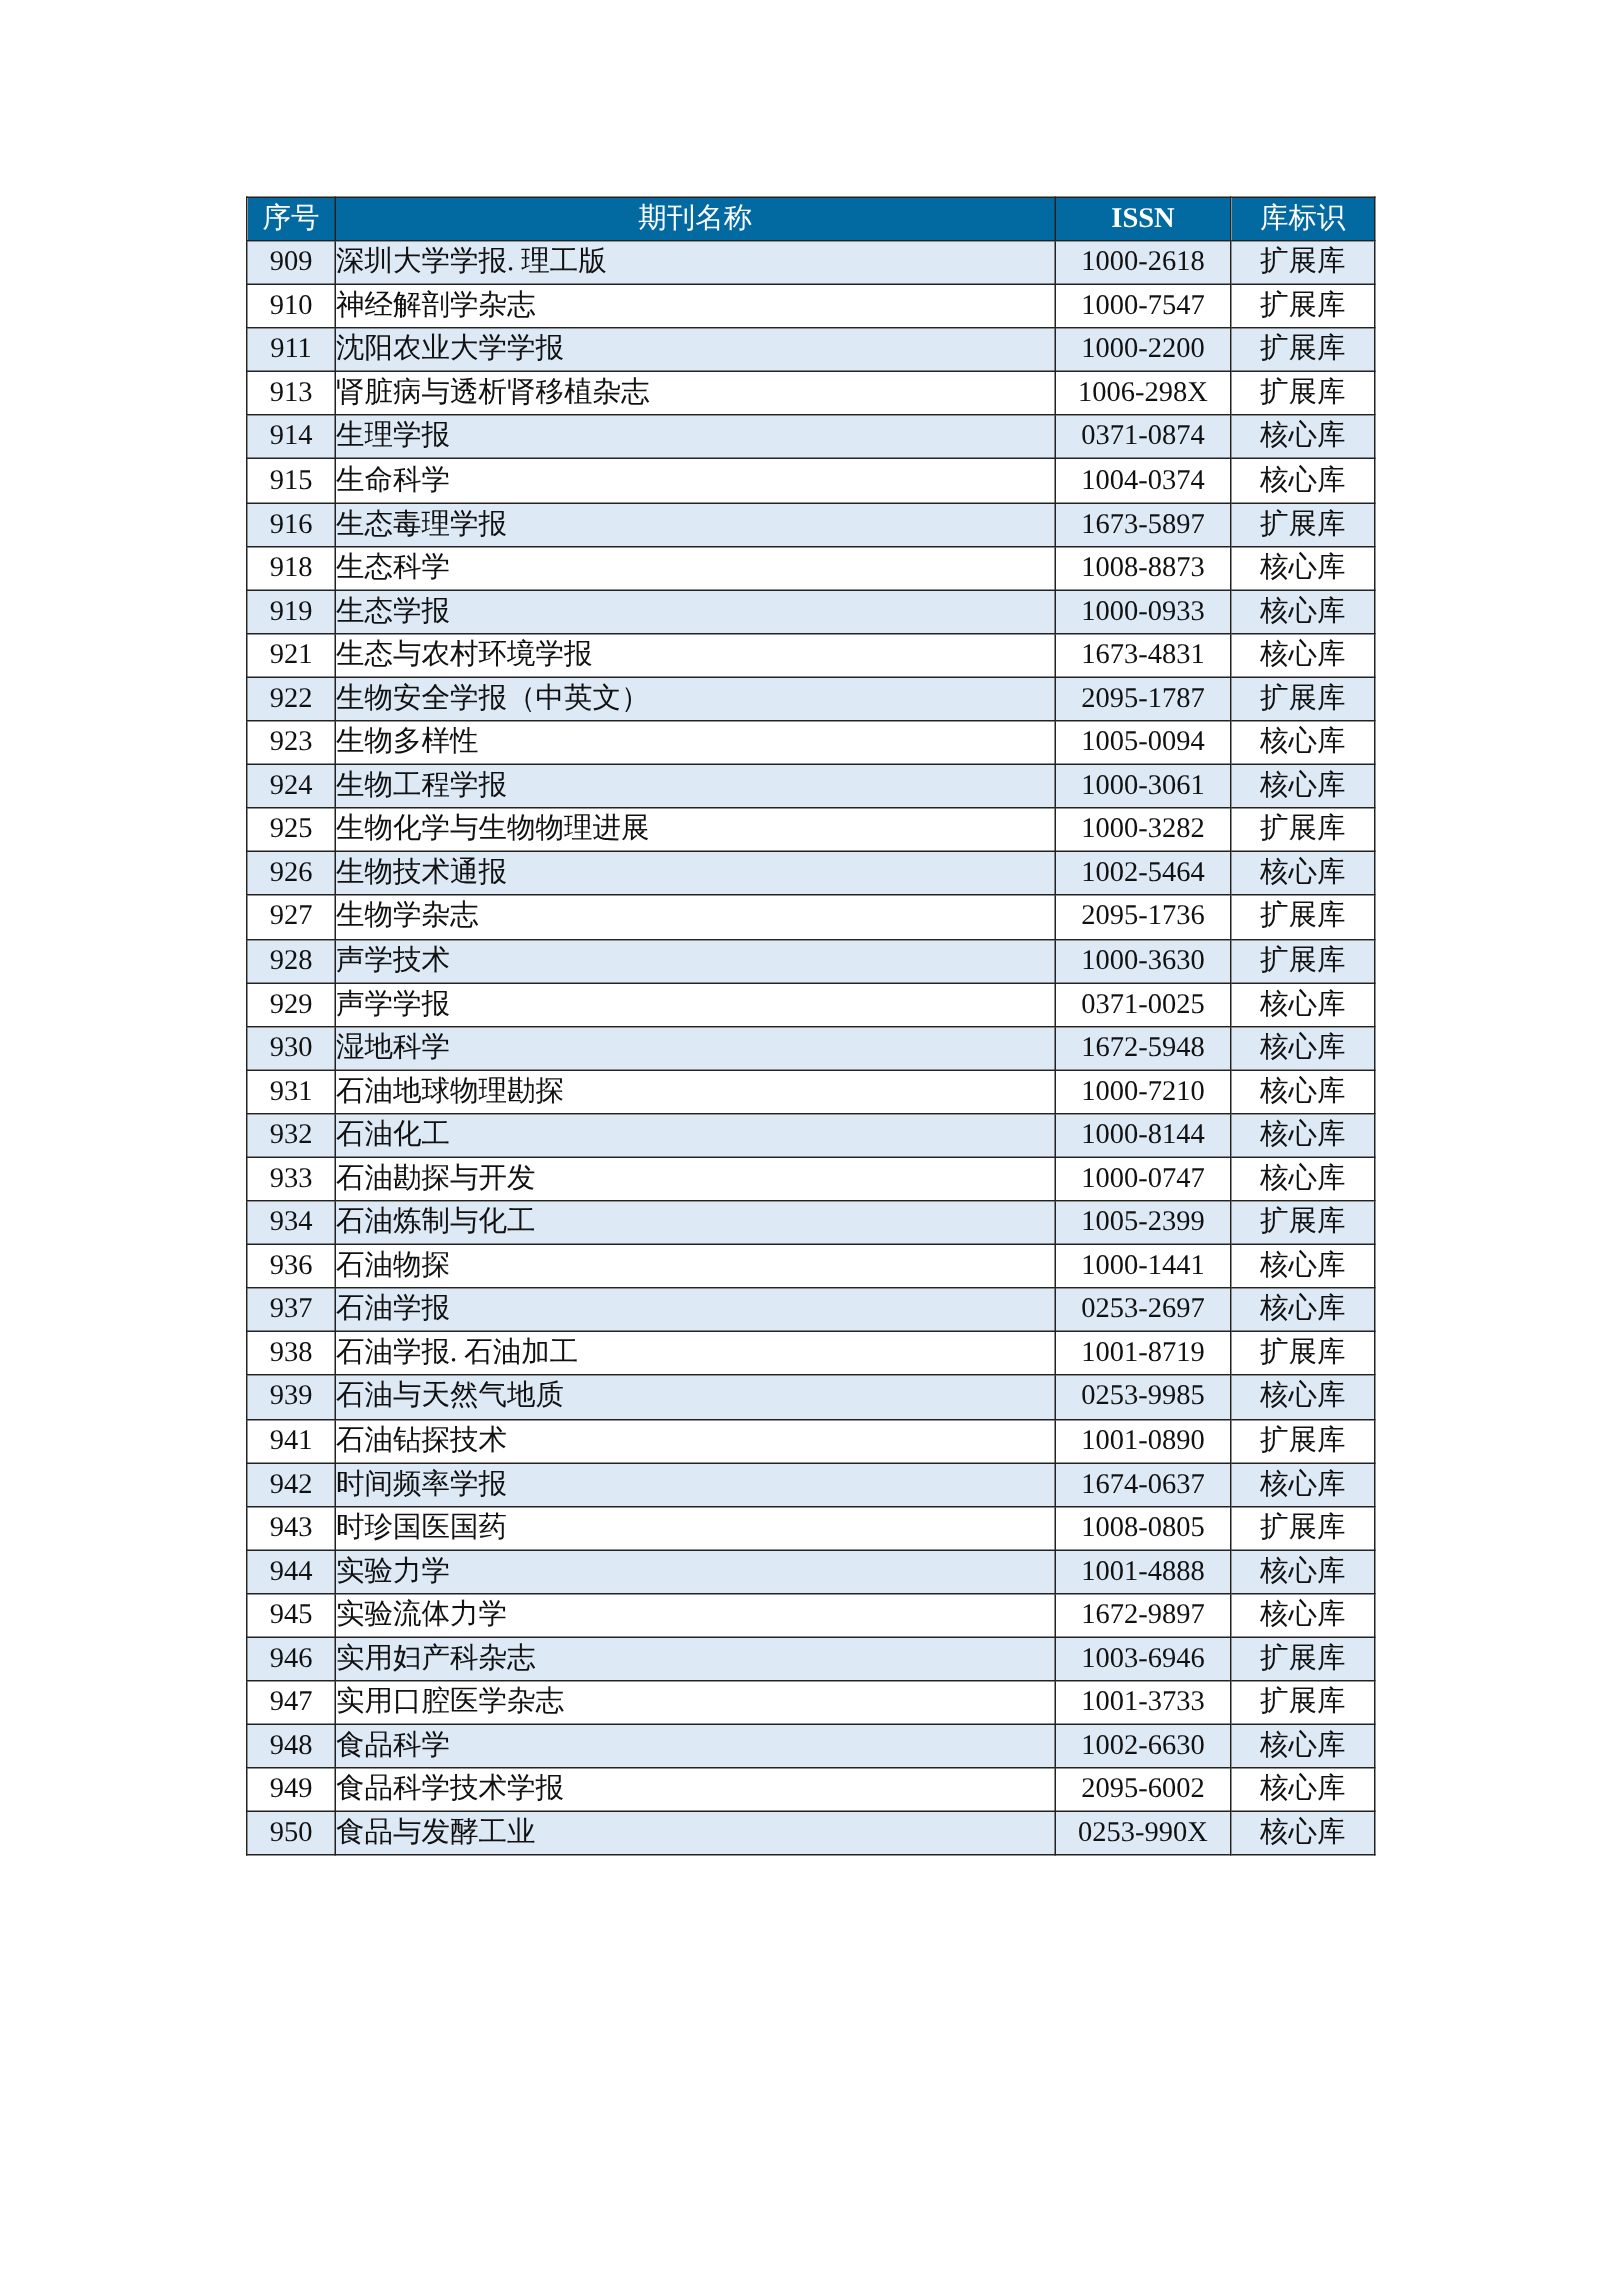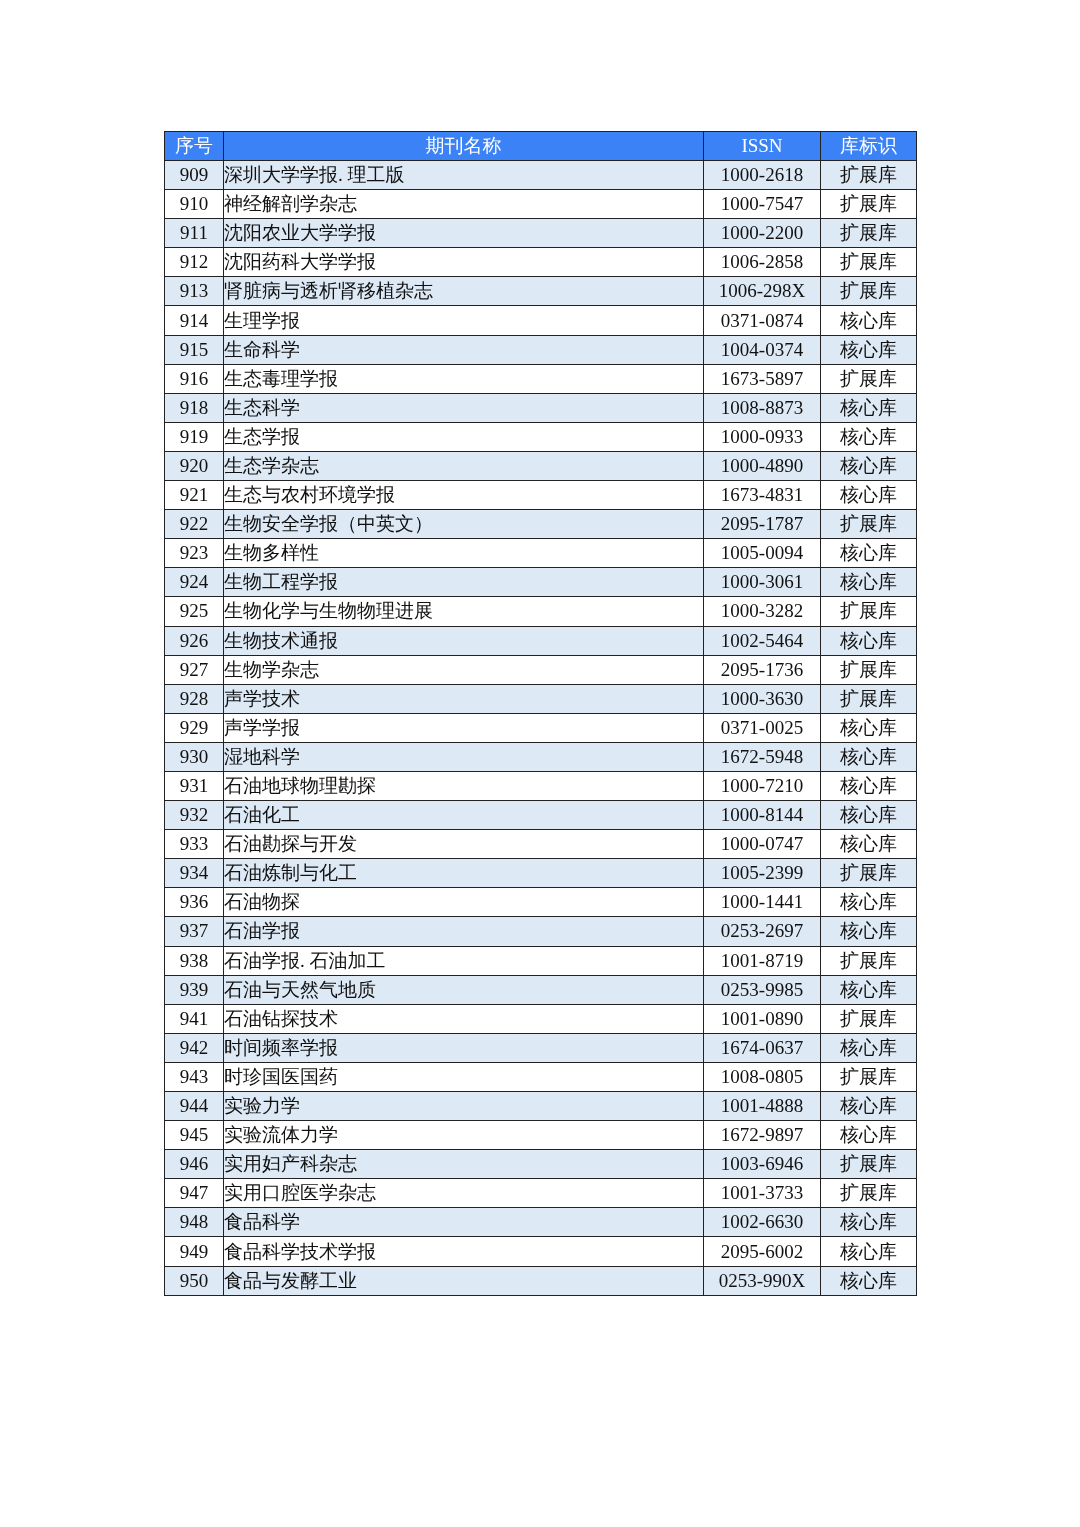--- a/index.html
+++ b/index.html
@@ -2,22 +2,22 @@
 <html><head>
 <meta charset="utf-8">
 <style>
   html, body { margin:0; padding:0; background:#ffffff; }
   body { width:1080px; height:1527px; position:relative; overflow:hidden;
          font-family: "Liberation Serif", "DejaVu Serif", serif; color:#111; }
   table.journals { position:absolute; left:164px; top:131px; width:752px;
          border-collapse:collapse; table-layout:fixed; }
   table.journals th, table.journals td { border:1px solid #222; padding:0; height:28.1px;
          font-size:19px; line-height:28px; white-space:nowrap; overflow:hidden; }
-  table.journals thead th { background:#3b82f6; color:#fff; font-weight:normal; text-align:center; height:28px; }
-  table.journals thead th.issn-h { font-weight:normal; }
+  table.journals thead th { background:#0369a1; color:#fff; font-weight:normal; text-align:center; height:28px; }
+  table.journals thead th.issn-h { font-weight:bold; }
   col.c1 { width:59px; } col.c2 { width:480px; } col.c3 { width:117px; } col.c4 { width:96px; }
   td.num { text-align:center; padding-right:8px; }
   td.name { text-align:left; padding-left:10px; }
   td.issn, td.lib { text-align:center; }
   tbody tr:nth-child(odd) td { background:#dde9f5; }
   tbody tr:nth-child(even) td { background:#ffffff; }
 </style>
 </head>
 <body>
 
@@ -49,26 +49,20 @@
         <td class="issn">1000-7547</td>
         <td class="lib">扩展库</td>
       </tr>
       <tr>
         <td class="num">911</td>
         <td class="name">沈阳农业大学学报</td>
         <td class="issn">1000-2200</td>
         <td class="lib">扩展库</td>
       </tr>
       <tr>
-        <td class="num">912</td>
-        <td class="name">沈阳药科大学学报</td>
-        <td class="issn">1006-2858</td>
-        <td class="lib">扩展库</td>
-      </tr>
-      <tr>
         <td class="num">913</td>
         <td class="name">肾脏病与透析肾移植杂志</td>
         <td class="issn">1006-298X</td>
         <td class="lib">扩展库</td>
       </tr>
       <tr>
         <td class="num">914</td>
         <td class="name">生理学报</td>
         <td class="issn">0371-0874</td>
         <td class="lib">核心库</td>
@@ -88,26 +82,20 @@
       <tr>
         <td class="num">918</td>
         <td class="name">生态科学</td>
         <td class="issn">1008-8873</td>
         <td class="lib">核心库</td>
       </tr>
       <tr>
         <td class="num">919</td>
         <td class="name">生态学报</td>
         <td class="issn">1000-0933</td>
-        <td class="lib">核心库</td>
-      </tr>
-      <tr>
-        <td class="num">920</td>
-        <td class="name">生态学杂志</td>
-        <td class="issn">1000-4890</td>
         <td class="lib">核心库</td>
       </tr>
       <tr>
         <td class="num">921</td>
         <td class="name">生态与农村环境学报</td>
         <td class="issn">1673-4831</td>
         <td class="lib">核心库</td>
       </tr>
       <tr>
         <td class="num">922</td>

